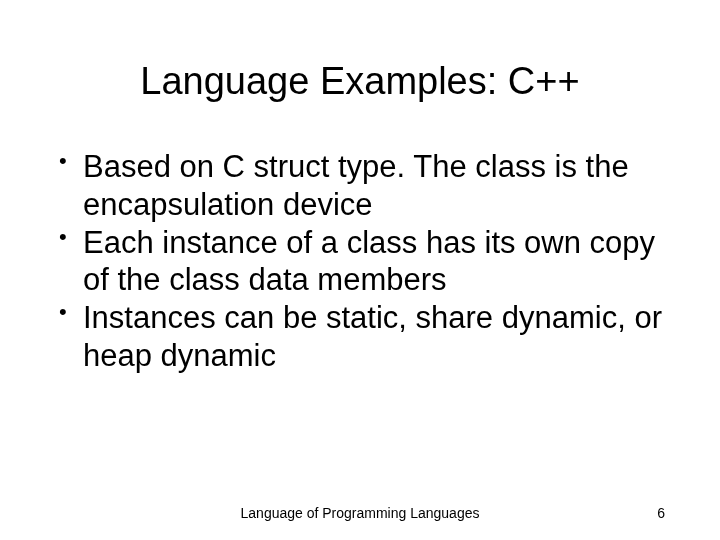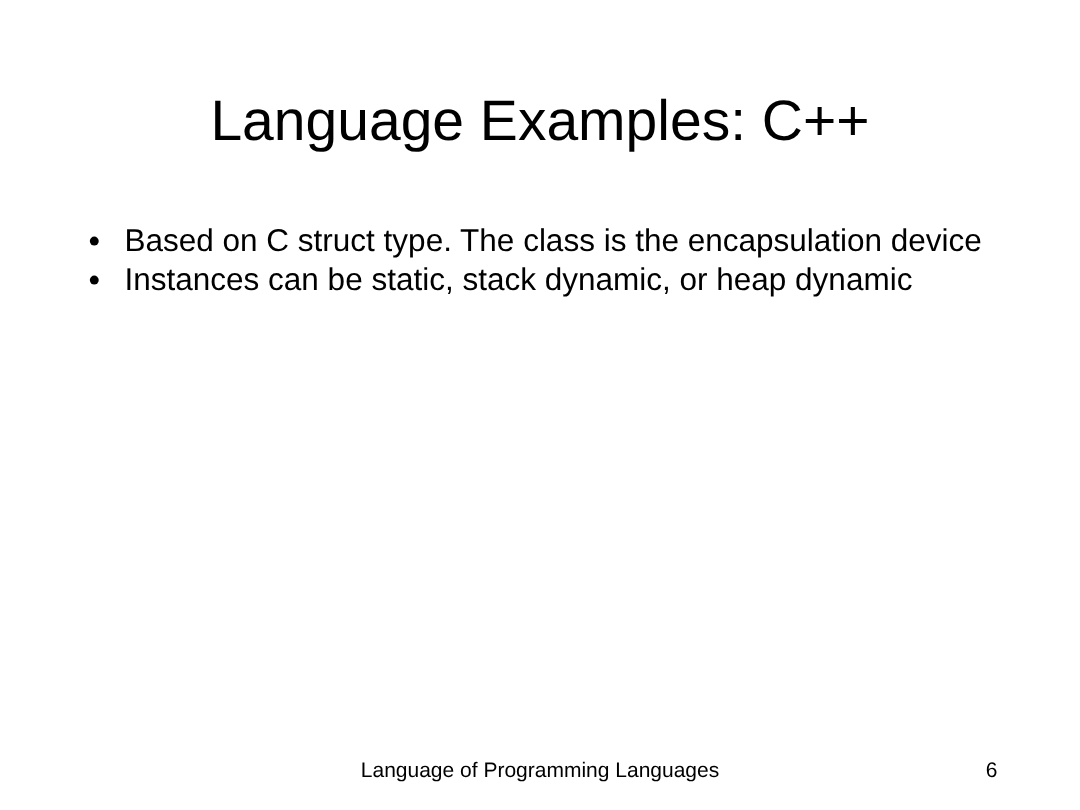--- a/index.html
+++ b/index.html
@@ -18,21 +18,21 @@
   }
   .title {
     font-size: 38px;
     text-align: center;
     font-weight: normal;
     margin-top: 10px;
     margin-bottom: 45px;
   }
   .bullets {
     list-style: none;
-    font-size: 21px;
+    font-size: 31px;
     line-height: 1.22;
   }
   .bullets li {
     position: relative;
     padding-left: 28px;
     margin-bottom: 0;
   }
   .bullets li::before {
     content: "•";
     position: absolute;
@@ -57,19 +57,20 @@
     right: 55px;
   }
 </style>
 </head>
 <body>
 
 <div class="slide">
   <h1 class="title">Language Examples: C++</h1>
   <ul class="bullets">
     <li>Based on C struct type. The class is the encapsulation device</li>
-    <li>Instances can be static, stack dynamic, or heap dynamic</li>
+    <li>Each instance of a class has its own copy of the class data members</li>
+    <li>Instances can be static, share dynamic, or heap dynamic</li>
   </ul>
   <div class="footer">
     <span class="footer-center">Language of Programming Languages</span>
     <span class="footer-right">6</span>
   </div>
 </div>
 
 </body></html>

